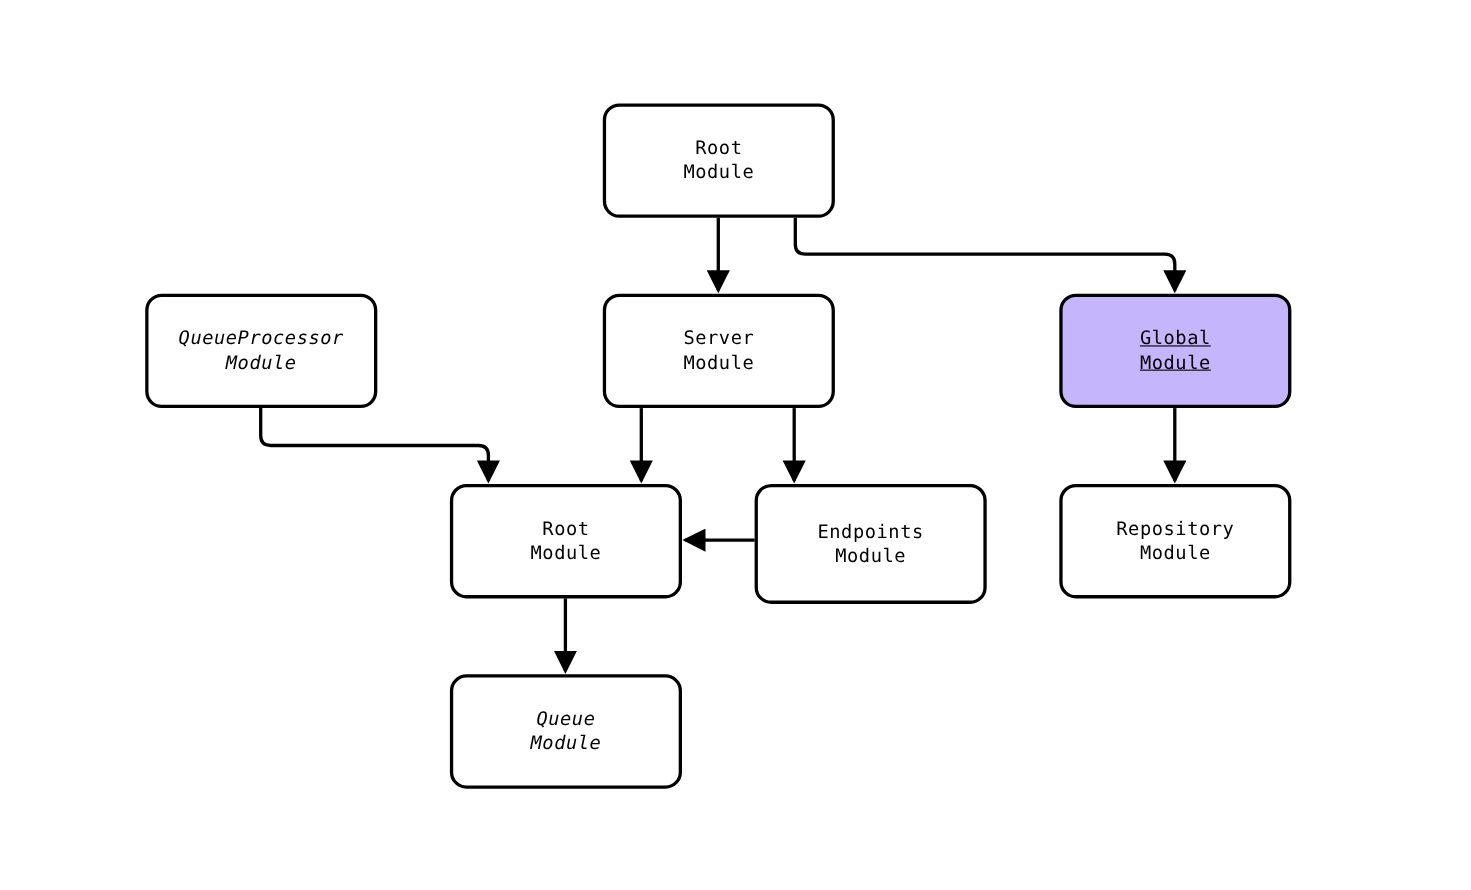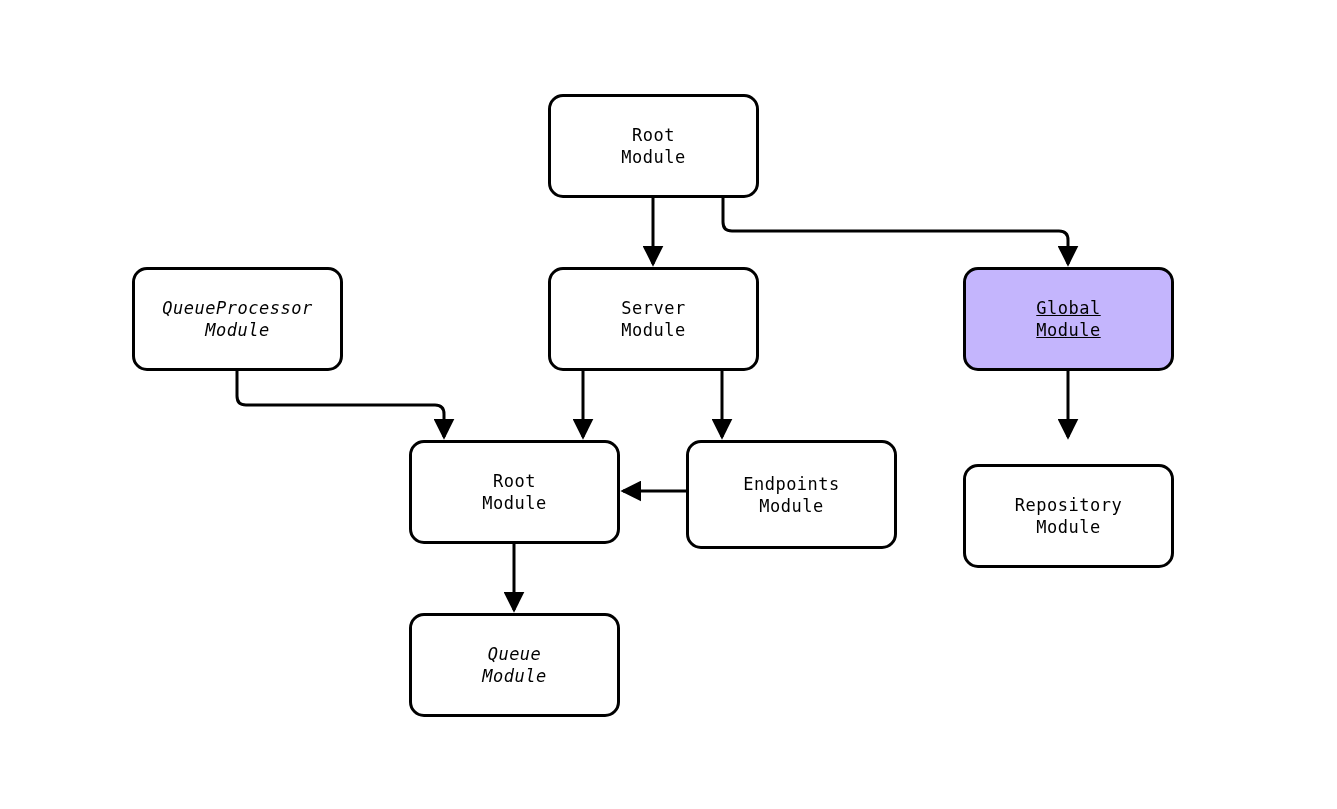--- a/index.html
+++ b/index.html
@@ -95,21 +95,21 @@
   <div class="node" style="left: 409px; top: 440px; width: 211px; height: 104px; border-color: rgb(0, 0, 0); background-color: rgb(255, 255, 255);">
     <span class="node-line">Root</span>
     <span class="node-line">Module</span>
   </div>
 
   <div class="node" style="left: 686px; top: 440px; width: 211px; height: 109px; border-color: rgb(0, 0, 0); background-color: rgb(255, 255, 255);">
     <span class="node-line">Endpoints</span>
     <span class="node-line">Module</span>
   </div>
 
-  <div class="node" style="left: 963px; top: 440px; width: 211px; height: 104px; border-color: rgb(0, 0, 0); background-color: rgb(255, 255, 255); margin-top: 24px;">
+  <div class="node" style="left: 963px; top: 440px; width: 211px; height: 104px; border-color: rgb(0, 0, 0); background-color: rgb(255, 255, 255);">
     <span class="node-line">Repository</span>
     <span class="node-line">Module</span>
   </div>
 
   <div class="node" style="left: 409px; top: 613px; width: 211px; height: 104px; border-color: rgb(0, 0, 0); background-color: rgb(255, 255, 255); font-style: italic;">
     <span class="node-line">Queue</span>
     <span class="node-line">Module</span>
   </div>
 
 </div>

